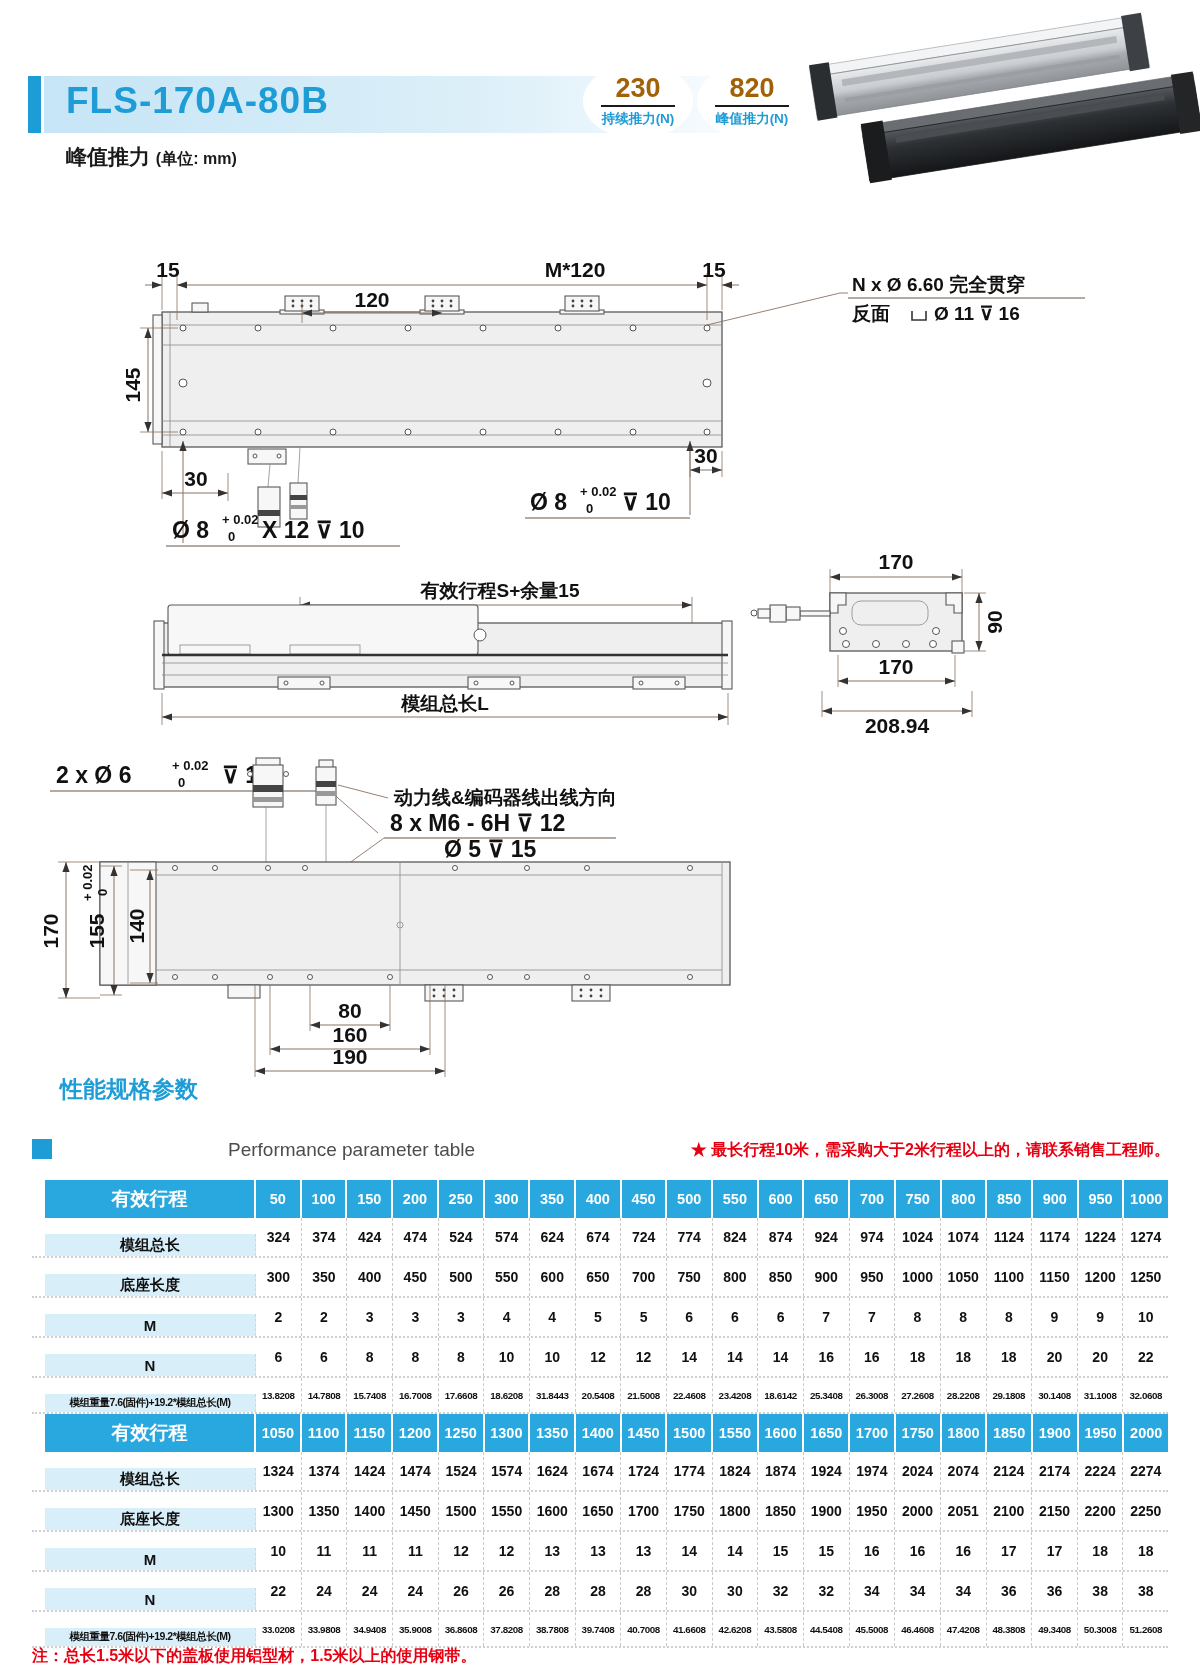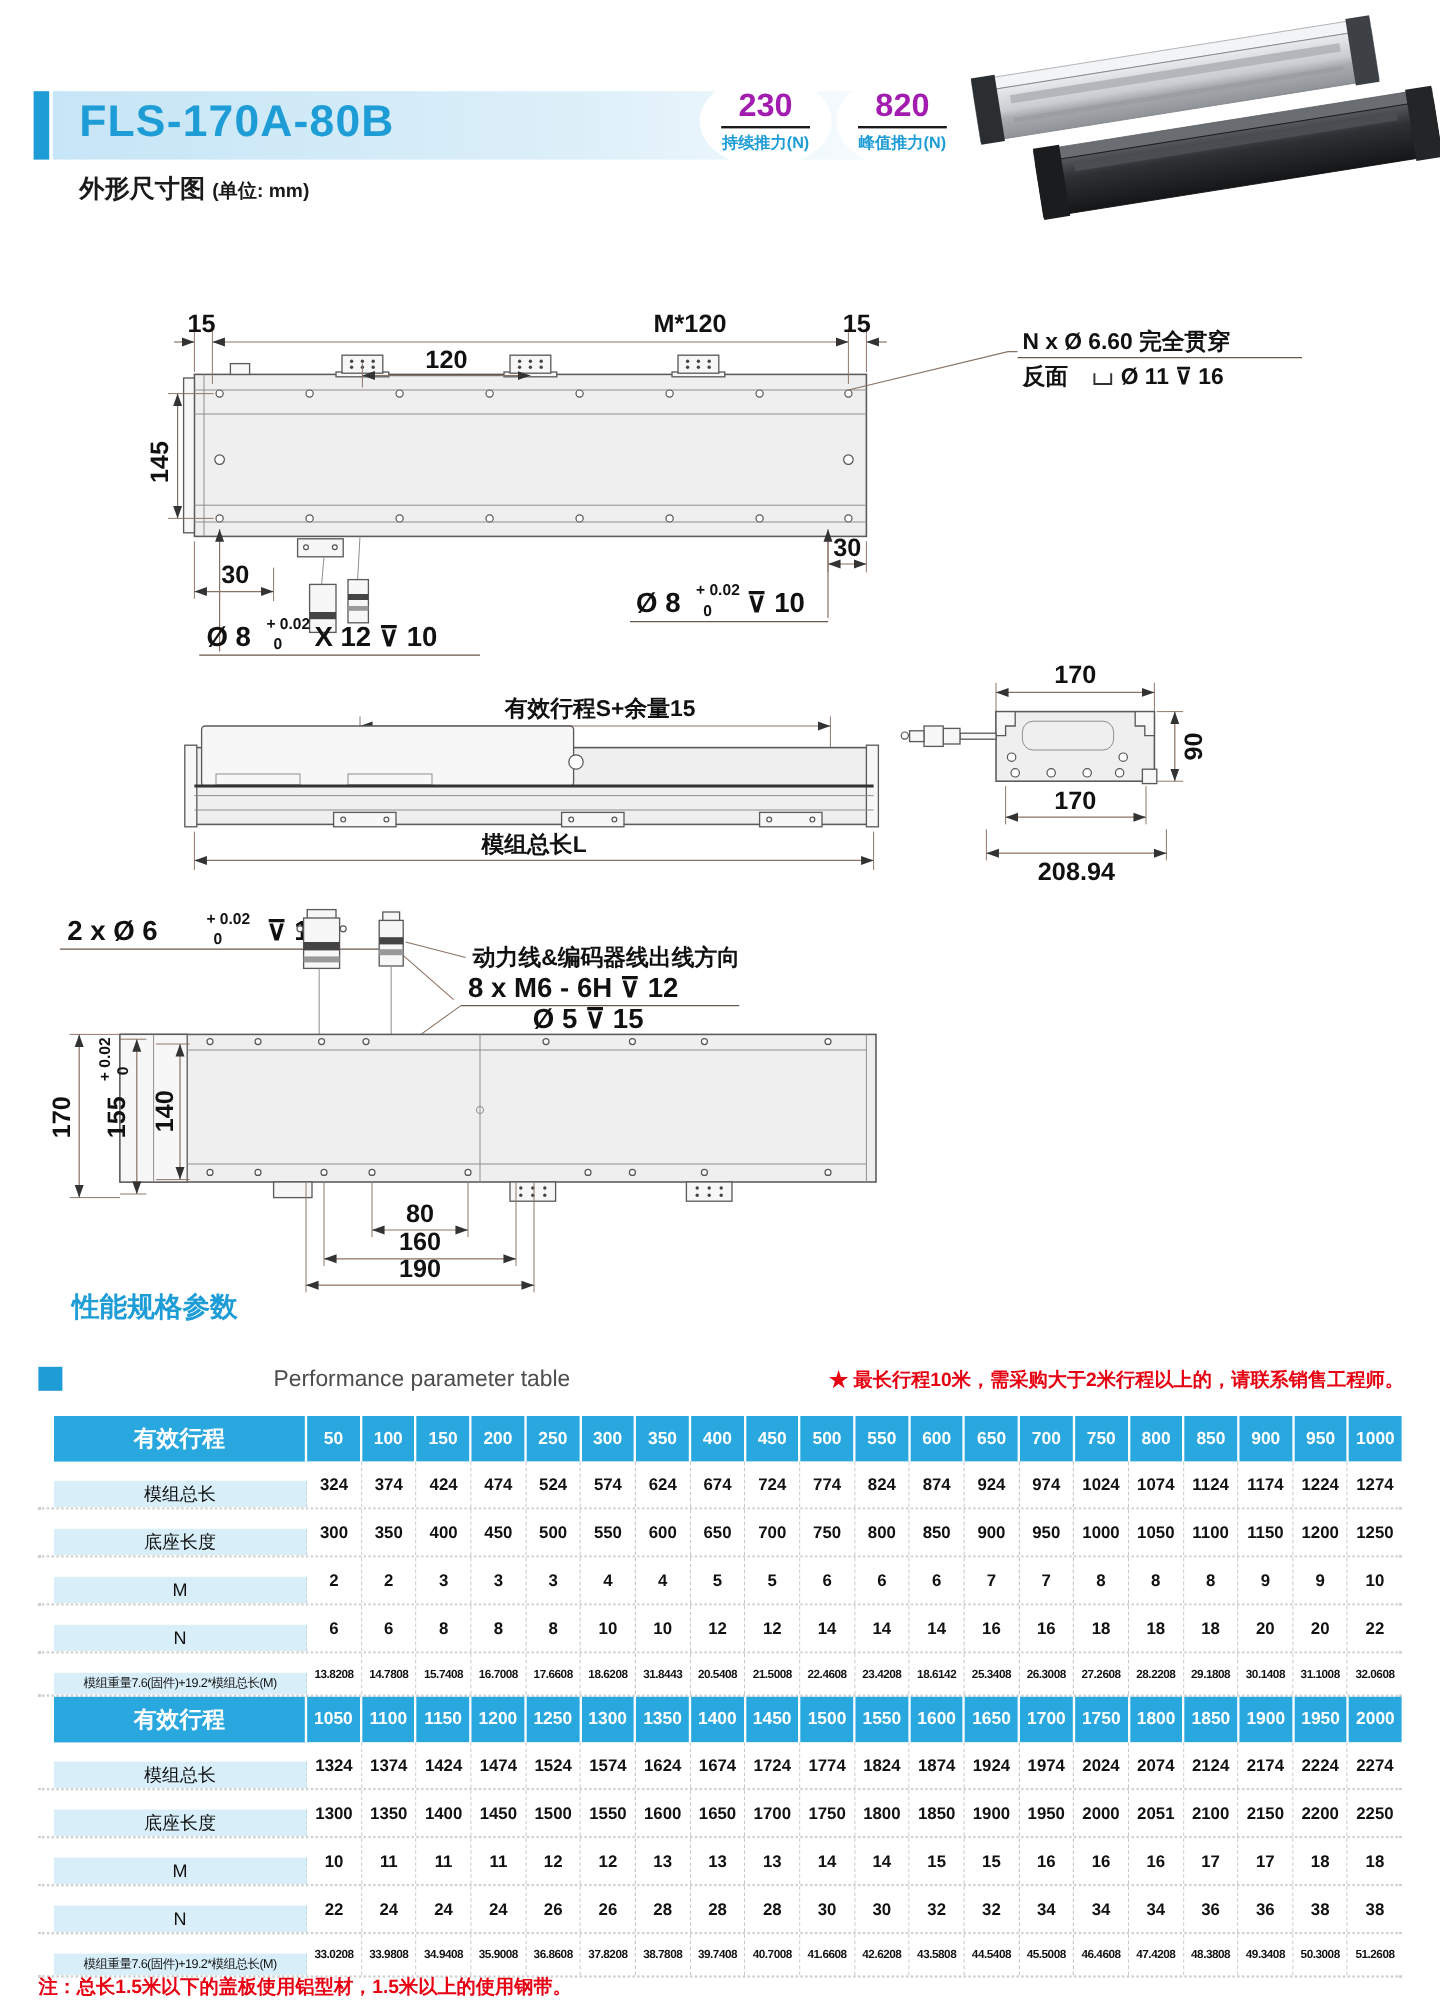--- a/index.html
+++ b/index.html
@@ -9,21 +9,21 @@
   
   .accent-bar{left:28px;top:76px;width:13px;height:57px;background:#1E9CD6;}
   .title-banner{left:44px;top:76px;width:790px;height:57px;
     background:linear-gradient(to right,#C6E5F6 0%,#DCEFF9 55%,rgba(255,255,255,0) 96%);}
   .model-title{left:66px;top:80px;font-size:37px;font-weight:bold;color:#1E9CD6;letter-spacing:1px;}
   .subtitle{left:66px;top:143px;font-size:21px;font-weight:bold;color:#1a1a1a;}
   .subtitle .unit{font-size:16px;font-weight:bold;color:#1a1a1a;}
 
   .badge{top:63px;width:110px;height:76px;background:#fff;border-radius:50%;
     display:flex;flex-direction:column;align-items:center;justify-content:center;}
-  .badge .num{font-size:27px;font-weight:bold;color:#a21caf;line-height:1;}
+  .badge .num{font-size:27px;font-weight:bold;color:#a16207;line-height:1;}
   .badge .sep{width:74px;height:0;border-top:2px solid #1a1a1a;margin:3px 0 3px 0;}
   .badge .lab{font-size:13.5px;font-weight:bold;color:#1E9CD6;white-space:nowrap;}
 
   
   svg text{font-family:"Liberation Sans",sans-serif;}
   .dnum{font-weight:bold;font-size:21px;fill:#111;}
   .dnum-lg{font-weight:bold;font-size:23px;fill:#111;}
   .dtol{font-weight:bold;font-size:13px;fill:#111;}
   .dcjk{font-weight:bold;font-size:19px;fill:#111;}
   .dim{stroke:#8a7263;stroke-width:1;fill:none;marker-start:url(#ar);marker-end:url(#ar);}
@@ -48,36 +48,36 @@
   .trow{display:flex;height:38px;padding-left:13px;}
   .trow.small{height:34px;}
   .tcell{display:flex;align-items:center;justify-content:center;box-sizing:border-box;}
   .tcell.lbl{flex:0 0 211px;}
   .tcell.val{flex:1 1 0;min-width:0;}
   .trow.thead .tcell{background:#29A8E0;color:#fff;font-weight:bold;border-right:2px solid #fff;}
   .trow.thead .lbl{font-size:19px;}
   .trow.thead .val{font-size:14.5px;}
   .trow.thead .val:last-child{border-right:none;}
   .trow.body{border-bottom:2px dotted #cfcfcf;}
-  .trow.body .lbl{background:#D8EEF9;font-size:15px;font-weight:400;border-right:1px dashed #c5dbe8;margin-top:16px;}
+  .trow.body .lbl{background:#D8EEF9;font-size:15px;font-weight:700;border-right:1px dashed #c5dbe8;margin-top:16px;}
   .trow.body .val{background:#fff;font-size:14px;font-weight:600;border-right:1px dashed #c9c9c9;}
   .trow.body .val:last-child{border-right:none;}
   .trow.small .lbl{font-size:10.5px;letter-spacing:-0.5px;}
   .trow.small .val{font-size:9.8px;letter-spacing:-0.4px;}
 
   .foot-note{left:32px;top:1646px;font-size:16px;font-weight:bold;color:#E60012;white-space:nowrap;}
 </style>
 </head>
 <body>
 
 <div class="abs accent-bar"></div>
 <div class="abs title-banner"></div>
 <div class="abs model-title">FLS-170A-80B</div>
 <div class="abs subtitle">
-  <span>外形尺寸图</span>
+  <span>峰值推力</span>
   <span class="unit">(单位: mm)</span>
 </div>
 
 <div class="abs badge" style="left:583px;">
   <div class="num">230</div>
   <div class="sep"></div>
   <div class="lab">持续推力(N)</div>
 </div>
 <div class="abs badge" style="left:697px;">
   <div class="num">820</div>

